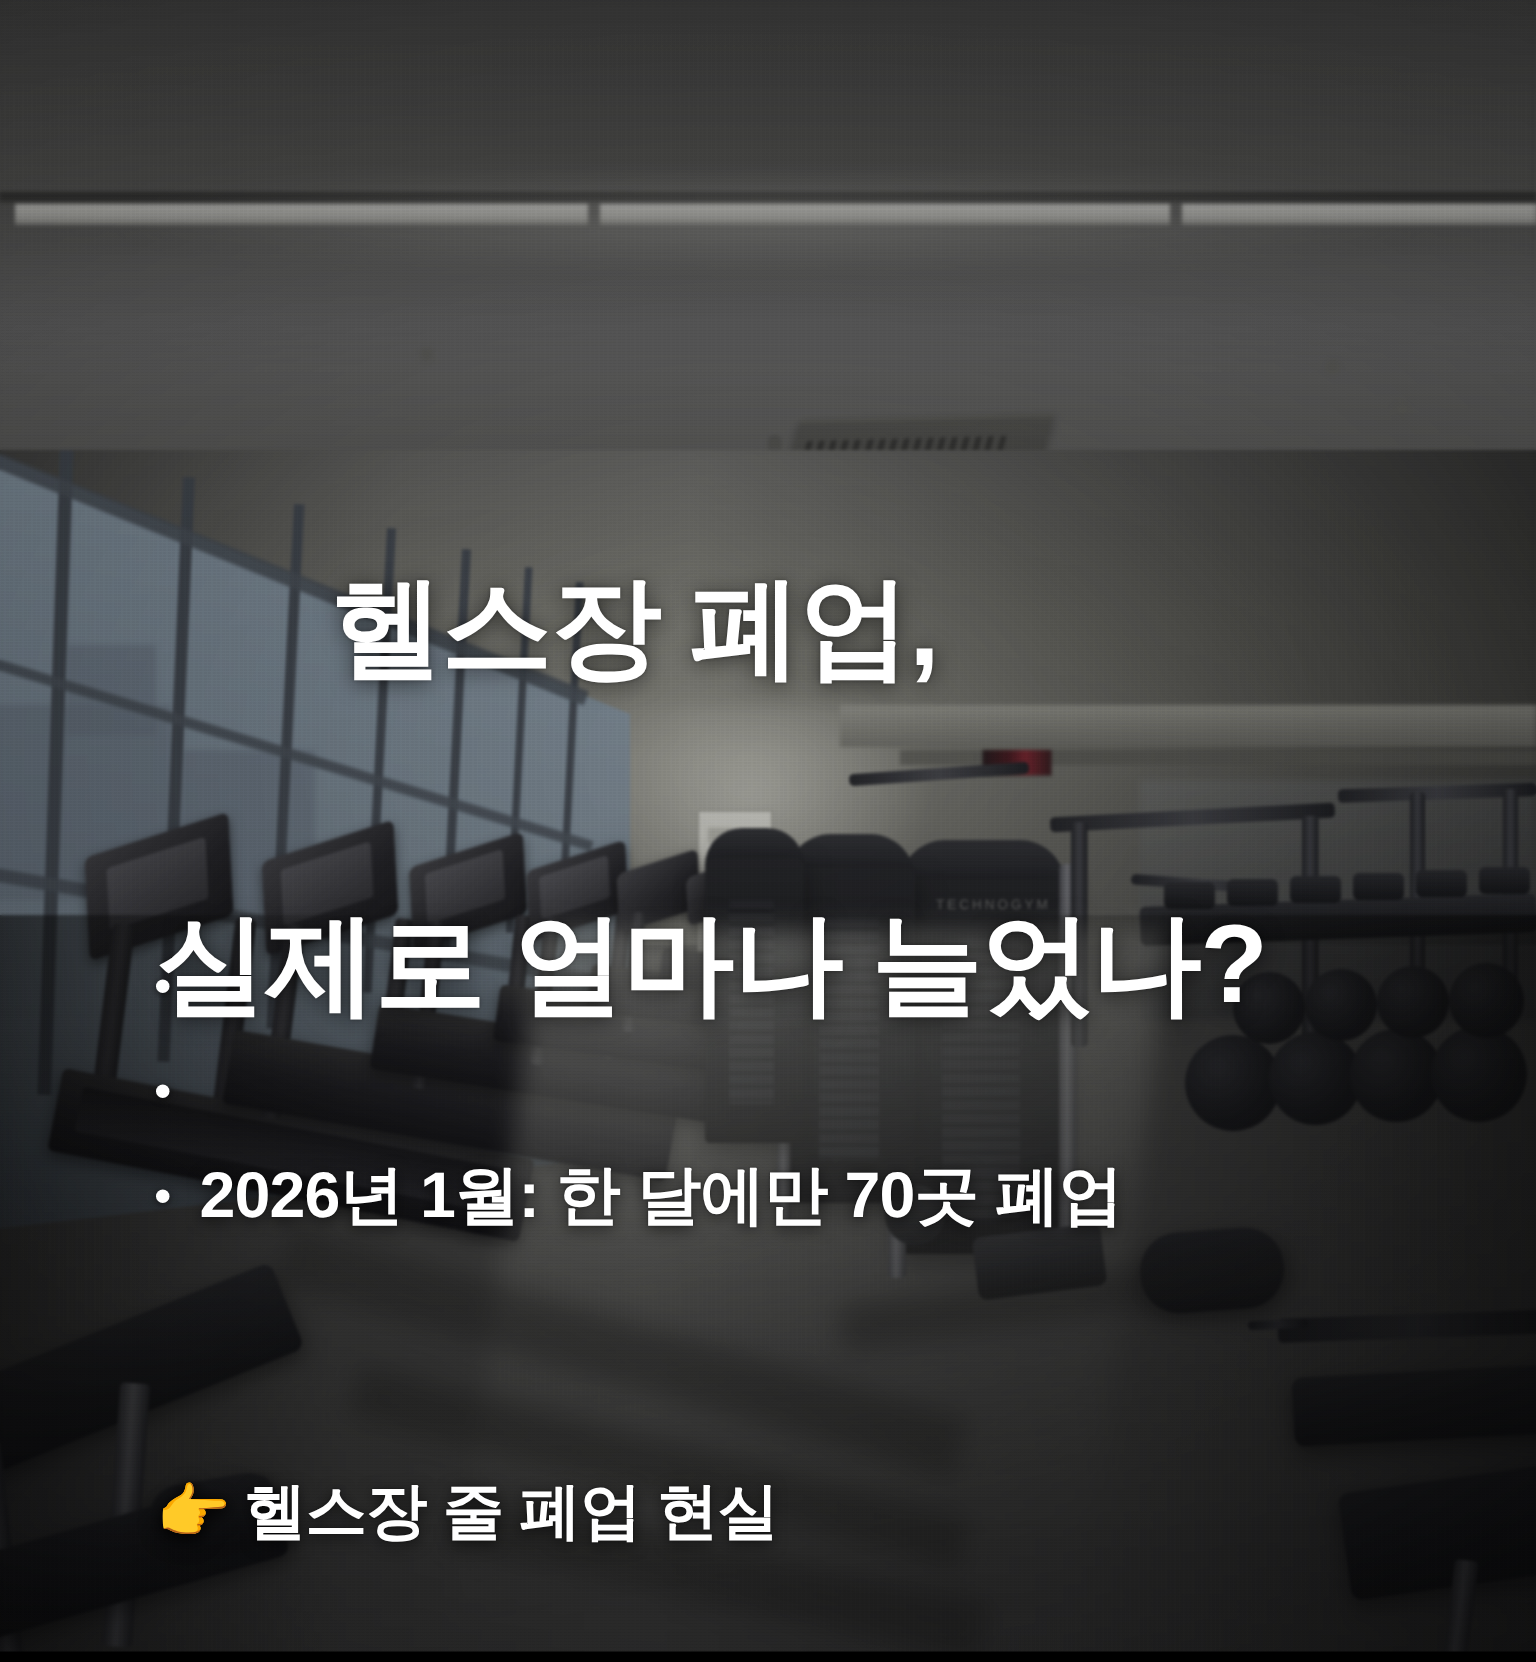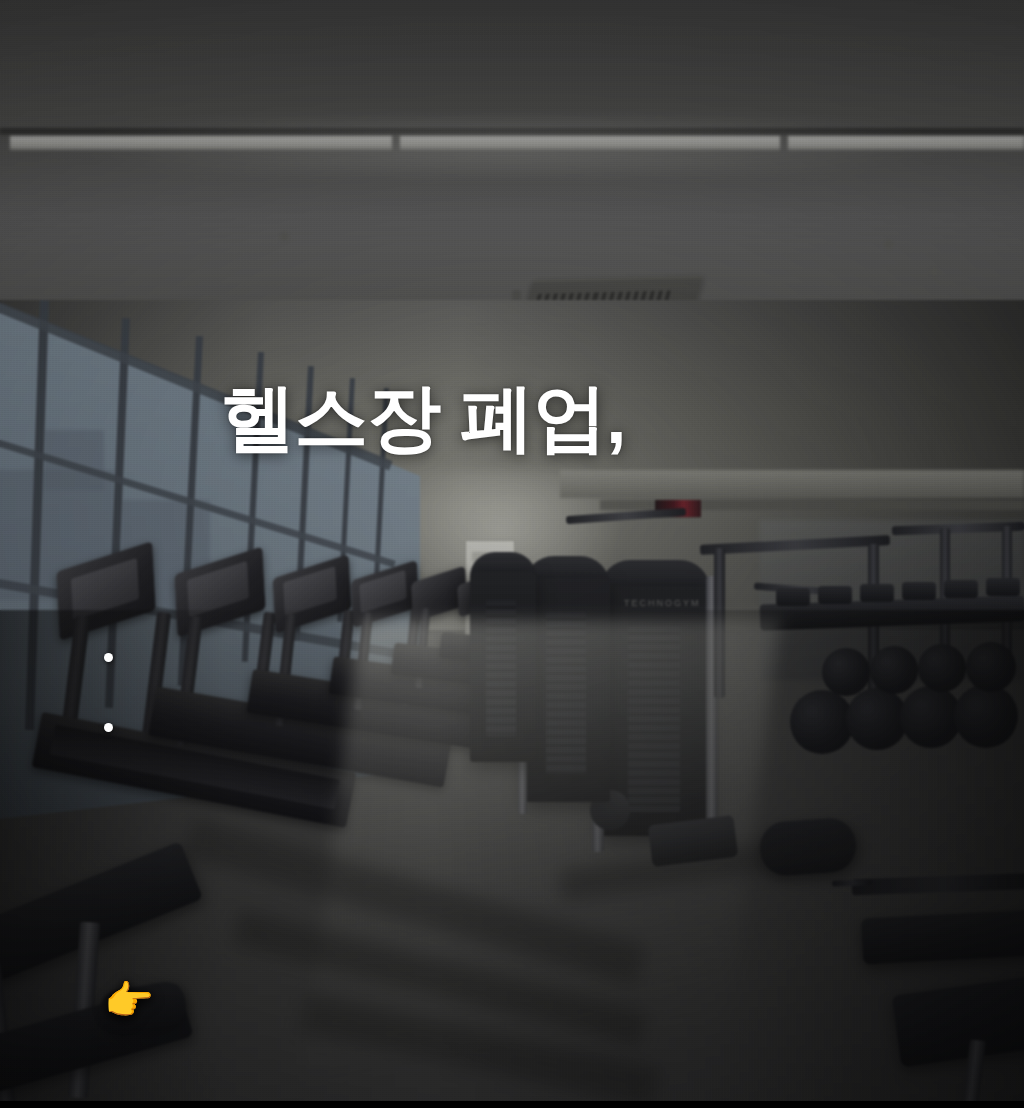--- a/index.html
+++ b/index.html
@@ -480,31 +480,37 @@
 
     <div class="blurpass"></div>
     <div class="grade"></div>
     <div class="grain"></div>
   </div>
 
   <div class="overlay">
 
     <div class="headline">
       <span>헬스장 폐업,</span>
+      <span class="l2">실제로 얼마나 늘었나?</span>
     </div>
 
     <ul class="bullets">
       <li>
         <span class="dot"></span>
       </li>
       <li>
         <span class="dot"></span>
       </li>
+      <li>
+        <span class="dot"></span>
+        <span>2026년 1월: 한 달에만 70곳 폐업</span>
+      </li>
     </ul>
 
     <div class="caption">
       <span class="point-emoji">👉</span>
+      <span>헬스장 줄 폐업 현실</span>
     </div>
 
   </div>
 
   <div class="letterbox"></div>
 </div>
 
 </body></html>

